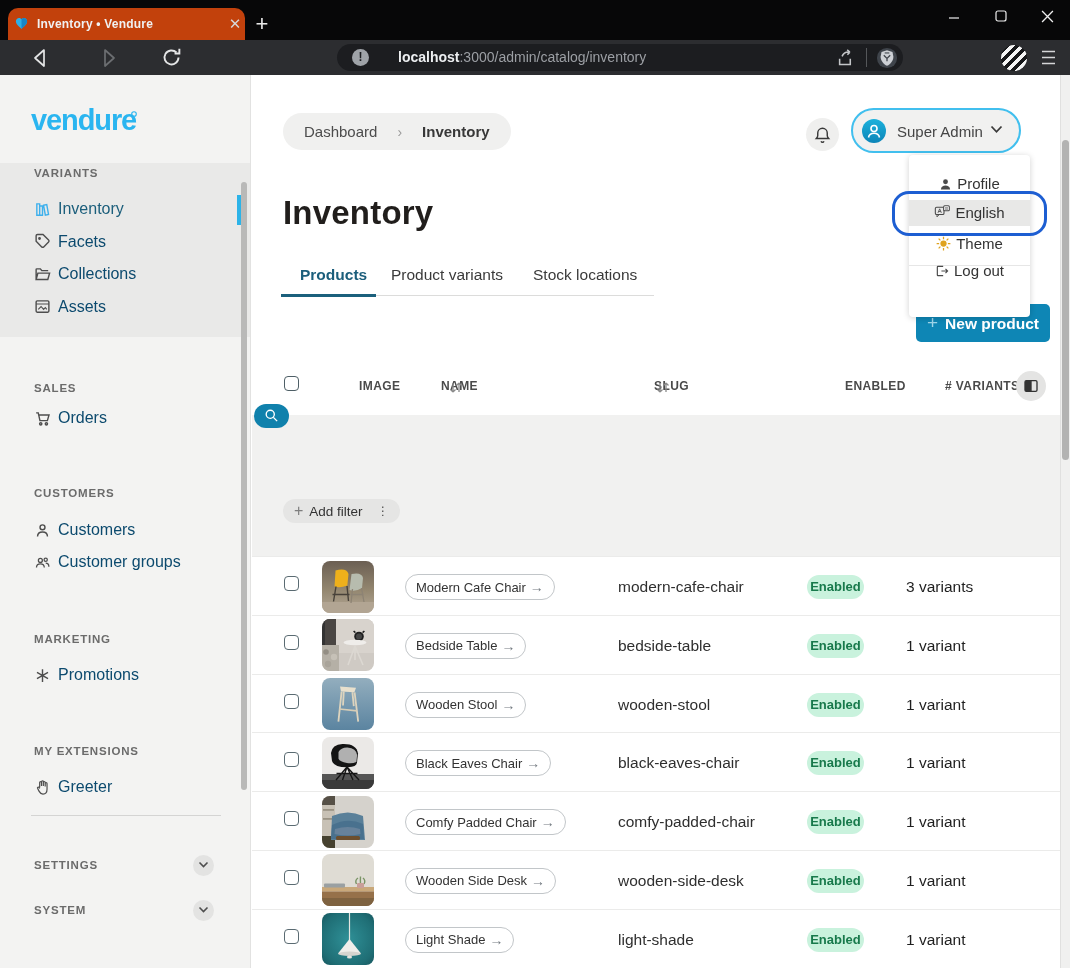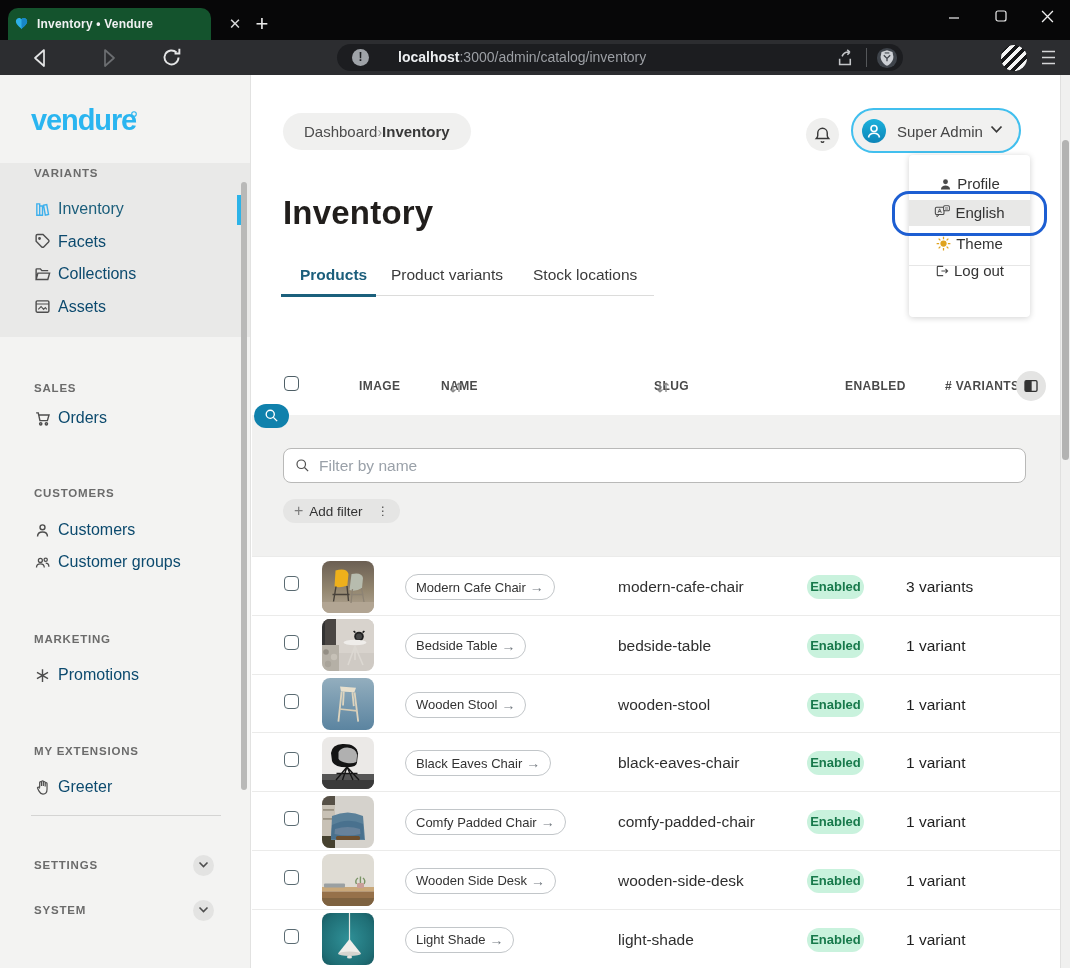--- a/index.html
+++ b/index.html
@@ -1,21 +1,21 @@
 <!DOCTYPE html>
 <html><head>
 <meta charset="utf-8">
 <style>
 * { margin:0; padding:0; box-sizing:border-box; }
 html,body { width:1070px; height:968px; overflow:hidden; }
 body { font-family:"Liberation Sans", sans-serif; position:relative; background:#fff; }
 
 
 #titlebar { position:absolute; left:0; top:0; width:1070px; height:40px; background:#070708; }
-#tab { position:absolute; left:8px; top:8px; width:203px; height:32px; background:#14532d; border-radius:10px 10px 0 0; }
+#tab { position:absolute; left:8px; top:8px; width:237px; height:32px; background:#c2410c; border-radius:10px 10px 0 0; }
 #tab .fav { position:absolute; left:6px; top:8px; width:15px; height:15px; }
 #tab .title { position:absolute; left:29px; top:9px; font-size:12px; font-weight:700; color:#f0f1f2; letter-spacing:.2px; }
 #tab .close { position:absolute; left:219px; top:8px; width:16px; height:16px; color:#d6d7d8; font-size:15px; line-height:16px; text-align:center; }
 #newtab { position:absolute; left:252px; top:14px; width:20px; height:20px; color:#e8e8e8; font-size:22px; line-height:19px; text-align:center; font-weight:400; }
 .winctl { position:absolute; top:0; height:32px; width:46px; color:#eee; text-align:center; line-height:30px; }
 
 #toolbar { position:absolute; left:0; top:40px; width:1070px; height:35px; background:#2c2d30; }
 #toolbar svg { position:absolute; }
 #urlbar { position:absolute; left:337px; top:44px; width:566px; height:27px; background:#1c1d20; border-radius:14px; }
 #urlbar .info { position:absolute; left:15px; top:5px; width:17px; height:17px; border-radius:50%; background:#9fa3a8; color:#1c1d20; font-size:12px; font-weight:700; text-align:center; line-height:17px; }
@@ -37,21 +37,21 @@
 .navitem.active { color:#1b5e7b; font-weight:400; }
 #activebar { position:absolute; left:237px; top:120px; width:4px; height:30px; background:#2cb3e8; }
 #sidescroll { position:absolute; left:241px; top:107px; width:6px; height:608px; background:#b9b9b8; border-radius:3px; }
 #sidediv { position:absolute; left:31px; top:740px; width:190px; height:1px; background:#d4d4d3; }
 .collrow { position:absolute; left:34px; font-size:11.5px; font-weight:700; color:#6b6b6b; letter-spacing:.8px; }
 .collbtn { position:absolute; left:193px; width:21px; height:21px; border-radius:50%; background:#e3e3e2; }
 .collbtn svg { position:absolute; left:4.5px; top:6px; }
 
 
 #main { position:absolute; left:252px; top:0; width:808px; height:893px; background:#fff; }
-#crumb { position:absolute; left:31px; top:38px; height:37px; background:#f0f0ef; border-radius:19px; display:flex; align-items:center; padding:0 21px; font-size:15px; color:#4c4c4c; gap:0; }
+#crumb { position:absolute; left:31px; top:38px; height:37px; background:#f0f0ef; border-radius:19px; display:flex; align-items:center; padding:0 21px; font-size:15px; color:#4c4c4c; gap:20px; }
 #crumb .sep { color:#9a9a9a; font-size:14px; }
 #crumb b { color:#383838; font-weight:700; }
 #bellc { position:absolute; left:554px; top:43px; width:33px; height:33px; border-radius:50%; background:#efefee; }
 #bellc svg { position:absolute; left:7px; top:6.5px; }
 #userpill { position:absolute; left:599px; top:33px; width:170px; height:45px; border-radius:23px; background:#f1f1f0; border:2.5px solid #41bfee; }
 #userpill .av { position:absolute; left:9px; top:8.5px; width:24px; height:24px; border-radius:50%; background:linear-gradient(180deg,#1cb1dc,#0d85b8); }
 #userpill .nm { position:absolute; left:44px; top:12.5px; font-size:15px; color:#454545; }
 #userpill .ch { position:absolute; left:137px; top:15px; }
 
 h1 { position:absolute; left:31px; top:119px; font-size:33px; font-weight:700; color:#211e1c; letter-spacing:.2px; }
@@ -274,20 +274,21 @@
           <path d="M1.5 1.5 L6.5 6.8 L11.5 1.5" fill="none" stroke="#3a3a3a" stroke-width="1.8"></path>
         </svg>
     </div>
     <h1>Inventory</h1>
     <div id="tabs">
       <span class="t t1">Products</span>
       <span class="t t2">Product variants</span>
       <span class="t t3">Stock locations</span>
       <div class="ul"></div>
     </div>
+    <div id="newprod"><span>+</span>New product</div>
 
     <div id="thead">
       <div class="cb"></div>
       <div class="h" style="left:71px;">IMAGE</div>
       <div class="h" style="left:153px;">NAME</div>
       <svg style="position:absolute;left:196px;top:17px;" width="16" height="15" viewBox="0 0 16 15">
           <path d="M5 3 v9 M5 12 l-2.5 -2.5 M5 12 l2.5 -2.5" stroke="#8a8a8a" stroke-width="1.3" fill="none"></path>
           <path d="M11 12 V3 M11 3 l-2.5 2.5 M11 3 l2.5 2.5" stroke="#8a8a8a" stroke-width="1.3" fill="none"></path>
         </svg>
       <div class="h" style="left:366px;">SLUG</div>
@@ -306,27 +307,20 @@
         </div>
     </div>
 
     <div id="fpanel">
       <div id="searchpill">
           <svg width="15" height="15" viewBox="0 0 24 24" fill="none" stroke="#fff" stroke-width="2.2">
             <circle cx="10" cy="10" r="6.5"></circle>
             <path d="M15 15 L21 21"></path>
           </svg>
         </div>
-      <div id="finput">
-        <svg width="15" height="15" viewBox="0 0 24 24" fill="none" stroke="#4e4e4e" stroke-width="1.9">
-            <circle cx="10" cy="10" r="6.8"></circle>
-            <path d="M15.2 15.2 L21 21"></path>
-          </svg>
-        <div class="ph">Filter by name</div>
-      </div>
       <div id="addfilter"><span class="pl">+</span> Add filter <span class="dots">⋮</span></div>
     </div>
 
     <div id="rows">
         <div class="row" style="top:0px">
   <div class="cb"></div>
   <div class="img"><svg width="52" height="52" viewBox="0 0 52 52">
               <defs>
                 <linearGradient id="a1" x1="0" y1="0" x2="0" y2="1">
                   <stop offset="0" stop-color="#6b5f53"></stop>

